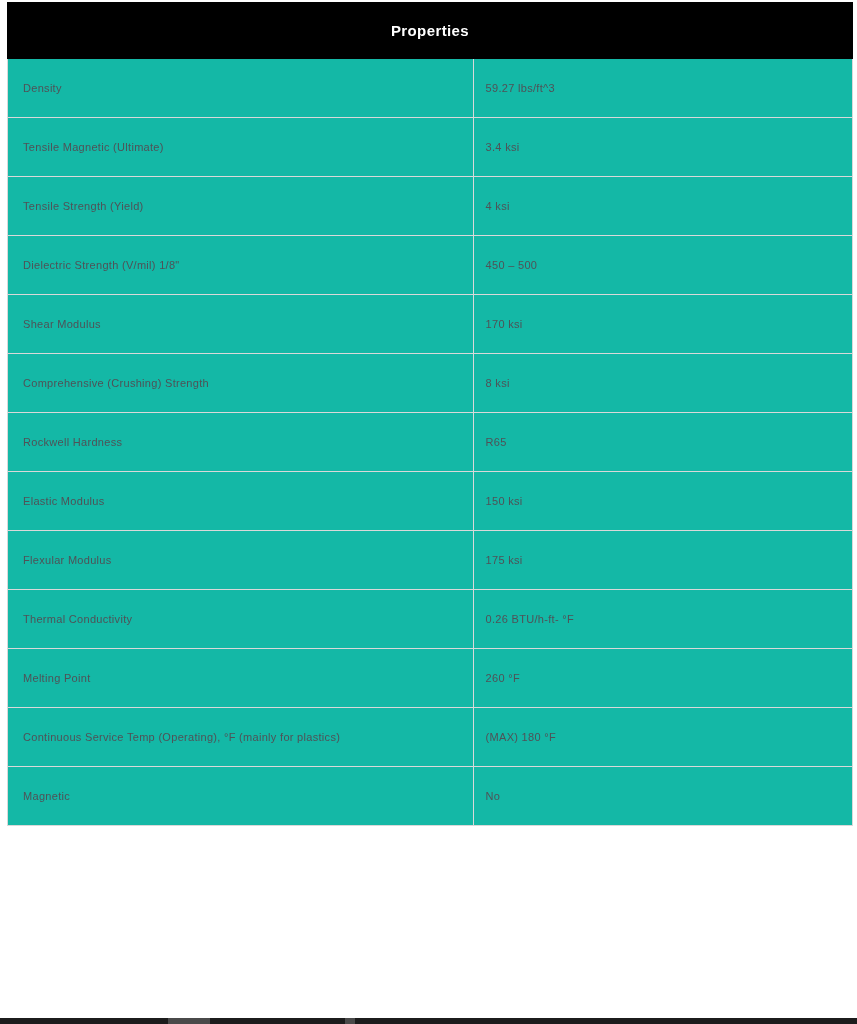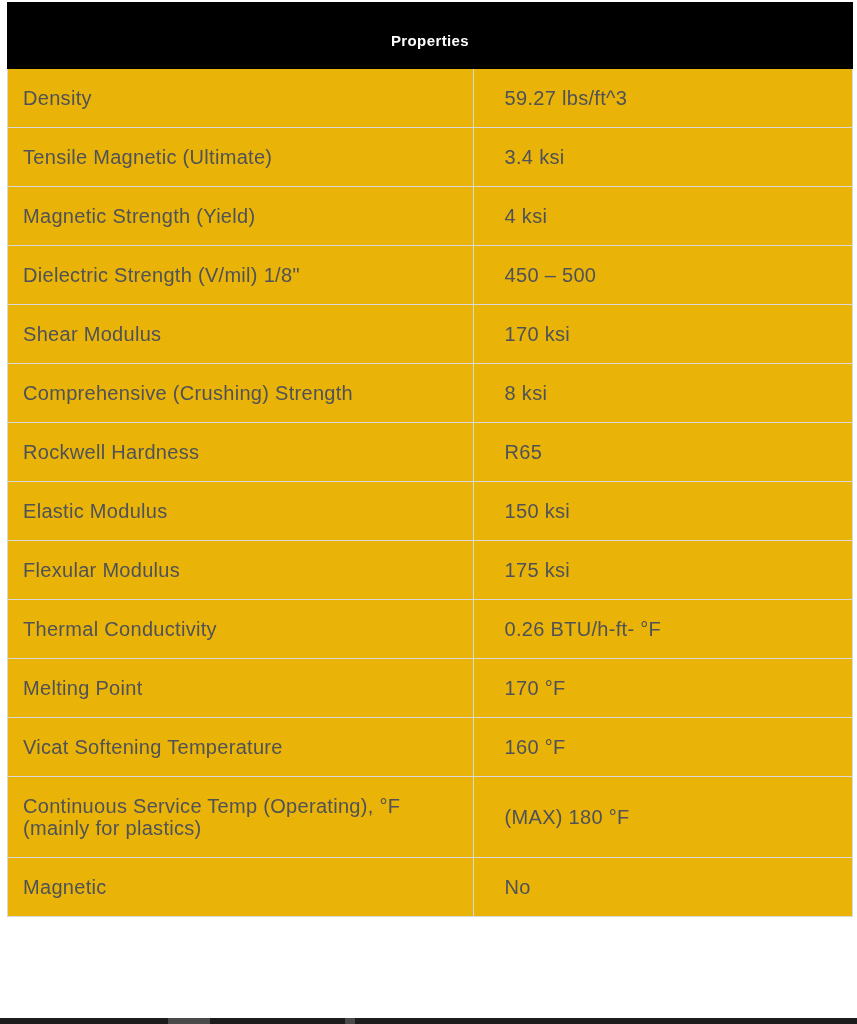--- a/index.html
+++ b/index.html
@@ -27,37 +27,37 @@
     table-layout: fixed;
   }
   table.props th.title-cell {
     background: #000000;
     color: #ffffff;
     font-size: 15px;
     font-weight: bold;
     letter-spacing: 0.4px;
     text-align: center;
     height: 44px;
-    padding: 15px 0 6px 0;
+    padding: 5px 0 6px 0;
     vertical-align: middle;
     border: 1px solid #000000;
   }
   table.props td {
     border: 1px solid #d9d9d9;
-    background: #eab308;
+    background: #14b8a6;
     color: #4f5257;
-    font-size: 20px;
+    font-size: 11px;
     line-height: 22px;
     letter-spacing: 0.3px;
     vertical-align: middle;
     padding: 18px 16px 18px 15px;
     word-wrap: break-word;
   }
   table.props td.value-cell {
-    padding-left: 31px;
+    padding-left: 12px;
   }
   col.prop-col  { width: 55.1%; }
   col.value-col { width: 44.9%; }
   .bottom-strip {
     position: absolute;
     left: 0;
     top: 1018px;
     width: 857px;
     height: 6px;
     background: #1c1c1c;
@@ -89,21 +89,21 @@
       <tbody>
           <tr>
             <td class="prop-cell">Density</td>
             <td class="value-cell">59.27 lbs/ft^3</td>
           </tr>
           <tr>
             <td class="prop-cell">Tensile Magnetic (Ultimate)</td>
             <td class="value-cell">3.4 ksi</td>
           </tr>
           <tr>
-            <td class="prop-cell">Magnetic Strength (Yield)</td>
+            <td class="prop-cell">Tensile Strength (Yield)</td>
             <td class="value-cell">4 ksi</td>
           </tr>
           <tr>
             <td class="prop-cell">Dielectric Strength (V/mil) 1/8"</td>
             <td class="value-cell">450 – 500</td>
           </tr>
           <tr>
             <td class="prop-cell">Shear Modulus</td>
             <td class="value-cell">170 ksi</td>
           </tr>
@@ -122,25 +122,21 @@
           <tr>
             <td class="prop-cell">Flexular Modulus</td>
             <td class="value-cell">175 ksi</td>
           </tr>
           <tr>
             <td class="prop-cell">Thermal Conductivity</td>
             <td class="value-cell">0.26 BTU/h-ft- °F</td>
           </tr>
           <tr>
             <td class="prop-cell">Melting Point</td>
-            <td class="value-cell">170 °F</td>
-          </tr>
-          <tr>
-            <td class="prop-cell">Vicat Softening Temperature</td>
-            <td class="value-cell">160 °F</td>
+            <td class="value-cell">260 °F</td>
           </tr>
           <tr>
             <td class="prop-cell">Continuous Service Temp (Operating), °F (mainly for plastics)</td>
             <td class="value-cell">(MAX) 180 °F</td>
           </tr>
           <tr>
             <td class="prop-cell">Magnetic</td>
             <td class="value-cell">No</td>
           </tr>
         </tbody>

